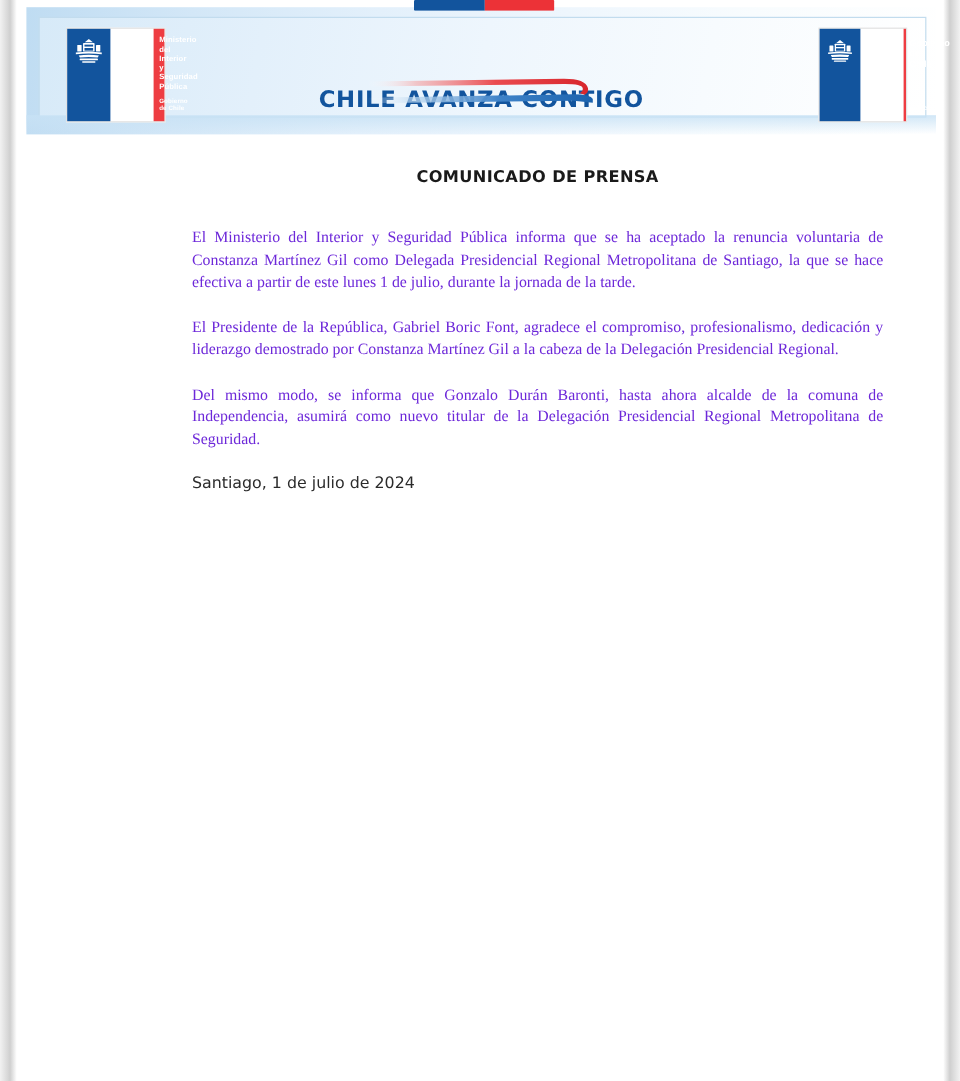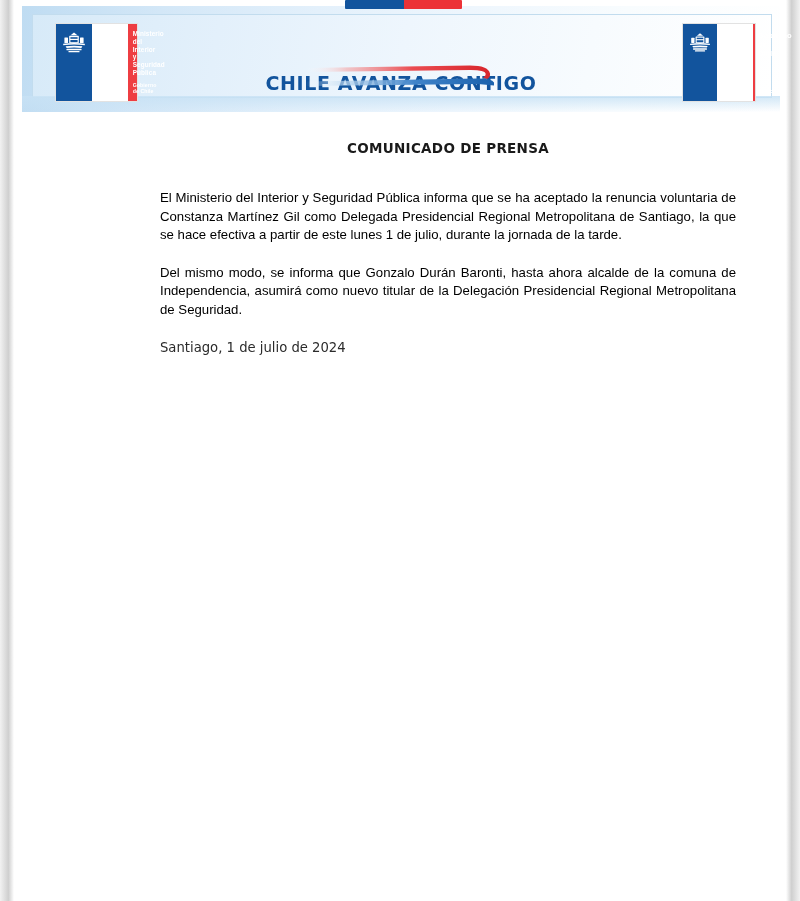--- a/index.html
+++ b/index.html
@@ -211,23 +211,23 @@
     font-weight: bold;
     color: #1a1a1a;
     letter-spacing: 0.3px;
     margin: 0 0 33px 0;
     font-family: "DejaVu Sans", sans-serif;
   }
   .doc-para {
     text-align: justify;
     font-size: 13.2px;
     line-height: 18.5px;
-    color: #000000;
+    color: #6d28d9;
     margin: 0 0 19px 0;
-    font-family: Liberation Sans, sans-serif;
+    font-family: Liberation Serif, serif;
   }
   .doc-signature {
     text-align: left;
     font-size: 13.2px;
     line-height: 18.5px;
     color: #2b2b2b;
     margin-top: 20px;
     padding-right: 4px;
     font-family: "DejaVu Sans", sans-serif;
   }
@@ -326,18 +326,19 @@
         <div class="gob-text">Gobierno de Chile</div>
         <div class="logo-footer-text">gob.cl</div>
       </div>
     </div>
   </div>
 
   <div class="doc">
     <h1 class="doc-title">COMUNICADO DE PRENSA</h1>
 
     <p class="doc-para">El Ministerio del Interior y Seguridad Pública informa que se ha aceptado la renuncia voluntaria de Constanza Martínez Gil como Delegada Presidencial Regional Metropolitana de Santiago, la que se hace efectiva a partir de este lunes 1 de julio, durante la jornada de la tarde.</p>
+    <p class="doc-para">El Presidente de la República, Gabriel Boric Font, agradece el compromiso, profesionalismo, dedicación y liderazgo demostrado por Constanza Martínez Gil a la cabeza de la Delegación Presidencial Regional.</p>
     <p class="doc-para">Del mismo modo, se informa que Gonzalo Durán Baronti, hasta ahora alcalde de la comuna de Independencia, asumirá como nuevo titular de la Delegación Presidencial Regional Metropolitana de Seguridad.</p>
 
     <div class="doc-signature">Santiago, 1 de julio de 2024</div>
   </div>
 
 </div>
 
 </body></html>

